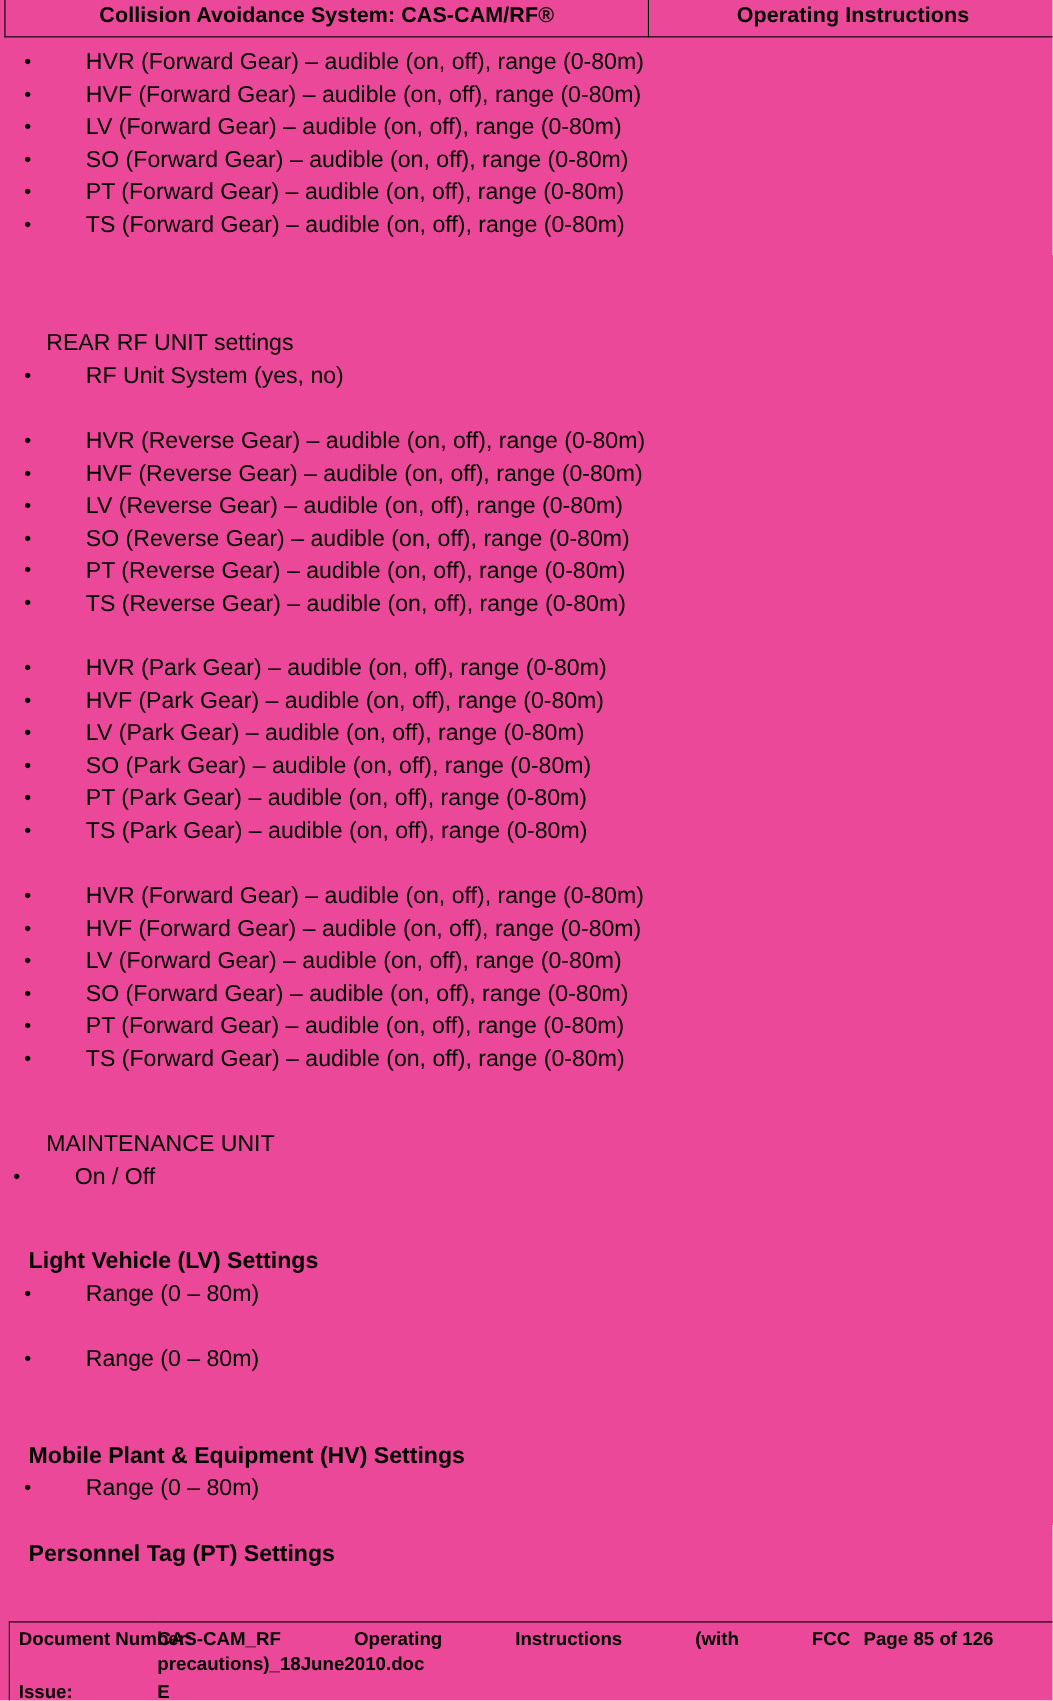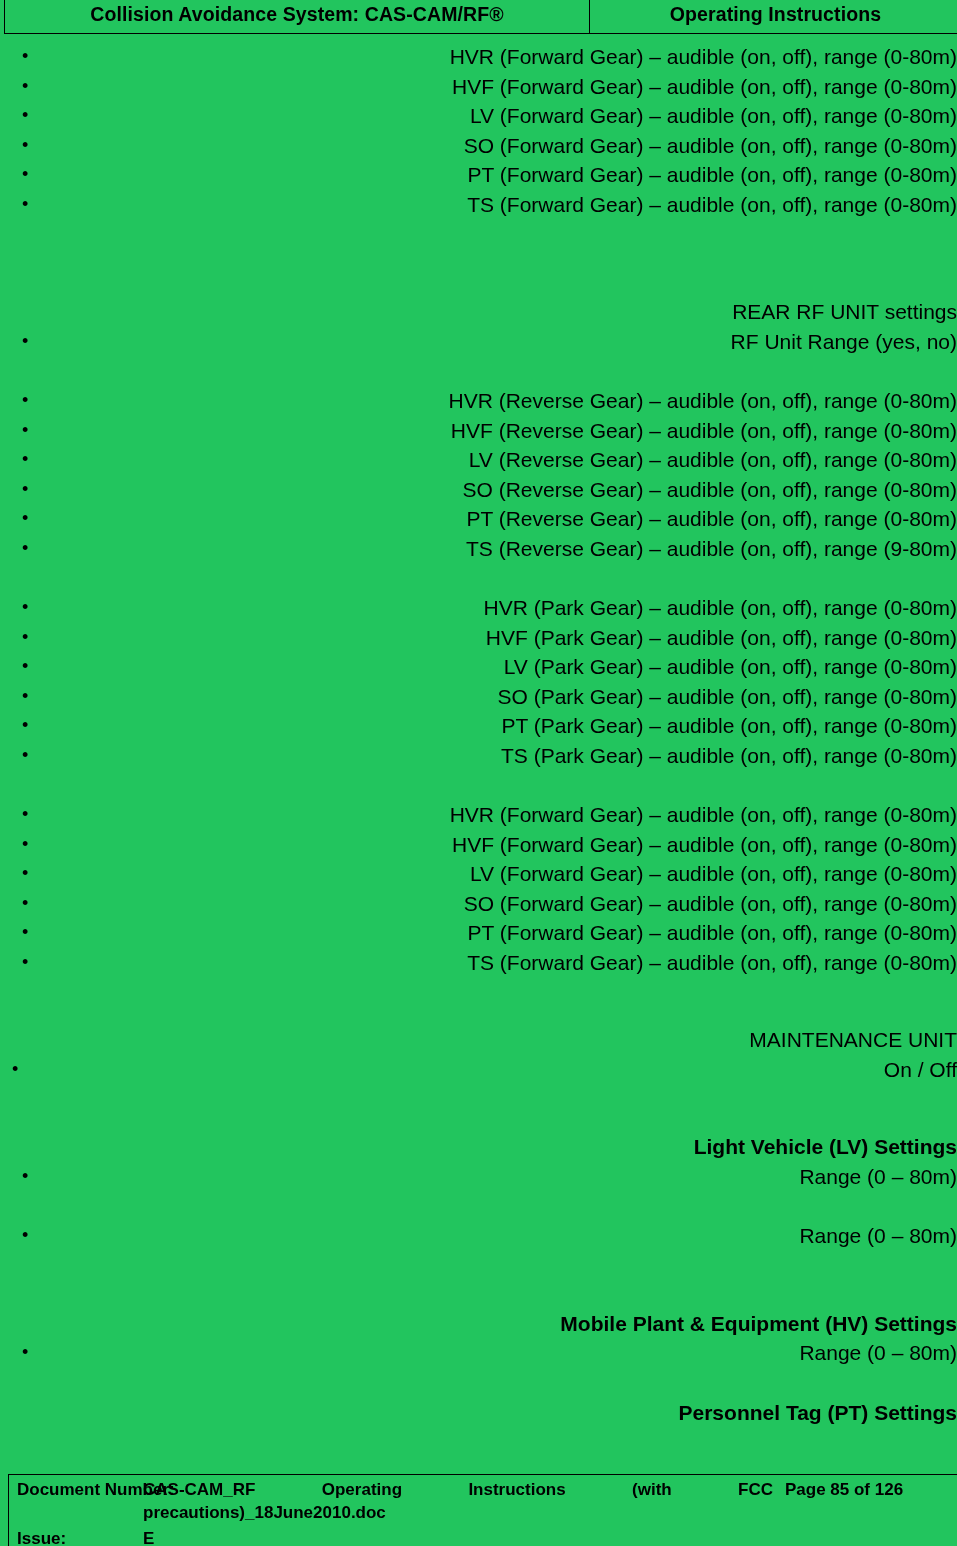--- a/index.html
+++ b/index.html
@@ -9,21 +9,21 @@
     background: #ffffff;
   }
   body {
     font-family: "Liberation Sans", sans-serif;
     color: #000000;
   }
   .page {
     position: relative;
     width: 957px;
     height: 1546px;
-    background: #22c55e;
+    background: #ec4899;
     overflow: hidden;
   }
 
   
   .header-table {
     position: absolute;
     left: 4px;
     top: -6px;
     width: 941px;
     border-collapse: collapse;
@@ -41,21 +41,20 @@
   }
   .header-table td.col-left  { width: 576px; }
   .header-table td.col-right { width: 363px; }
 
   
   .content {
     position: absolute;
     left: 0;
     top: 42px;
     width: 957px;
-    text-align: right;
   }
 
   .plain-line {
     font-size: 21px;
     line-height: 29.5px;
     padding-left: 8px;
     white-space: nowrap;
     margin-left: 34px;
   }
 
@@ -173,32 +172,32 @@
       <li>PT (Forward Gear) – audible (on, off), range (0-80m)</li>
       <li>TS (Forward Gear) – audible (on, off), range (0-80m)</li>
     </ul>
 
     <div class="gap-lg"></div>
     <div class="gap-md"></div>
 
     <div class="plain-line">REAR RF UNIT settings</div>
 
     <ul class="bullets">
-      <li>RF Unit Range (yes, no)</li>
+      <li>RF Unit System (yes, no)</li>
     </ul>
 
     <div class="gap-md"></div>
 
     <ul class="bullets">
       <li>HVR (Reverse Gear) – audible (on, off), range (0-80m)</li>
       <li>HVF (Reverse Gear) – audible (on, off), range (0-80m)</li>
       <li>LV (Reverse Gear) – audible (on, off), range (0-80m)</li>
       <li>SO (Reverse Gear) – audible (on, off), range (0-80m)</li>
       <li>PT (Reverse Gear) – audible (on, off), range (0-80m)</li>
-      <li>TS (Reverse Gear) – audible (on, off), range (9-80m)</li>
+      <li>TS (Reverse Gear) – audible (on, off), range (0-80m)</li>
     </ul>
 
     <div class="gap-md"></div>
 
     <ul class="bullets">
       <li>HVR (Park Gear) – audible (on, off), range (0-80m)</li>
       <li>HVF (Park Gear) – audible (on, off), range (0-80m)</li>
       <li>LV (Park Gear) – audible (on, off), range (0-80m)</li>
       <li>SO (Park Gear) – audible (on, off), range (0-80m)</li>
       <li>PT (Park Gear) – audible (on, off), range (0-80m)</li>

